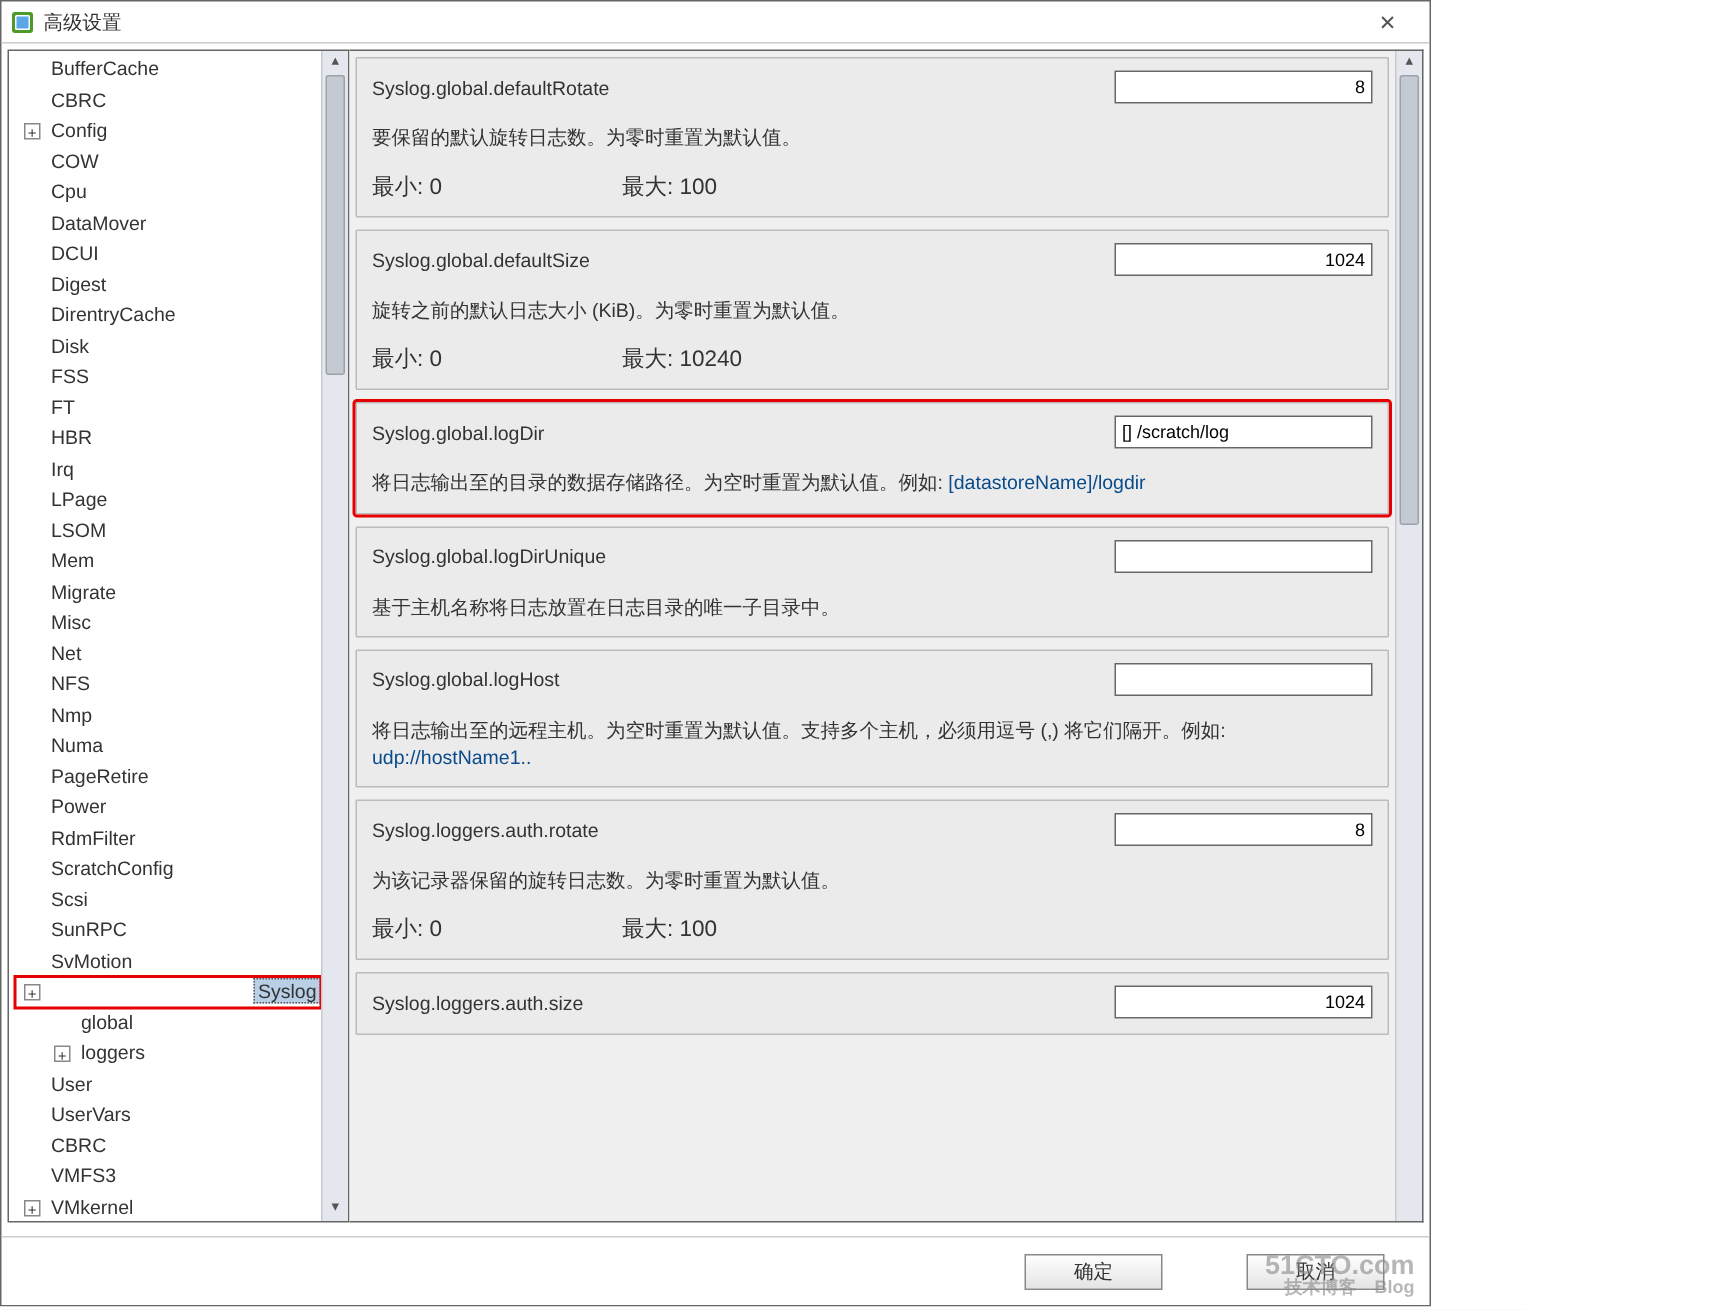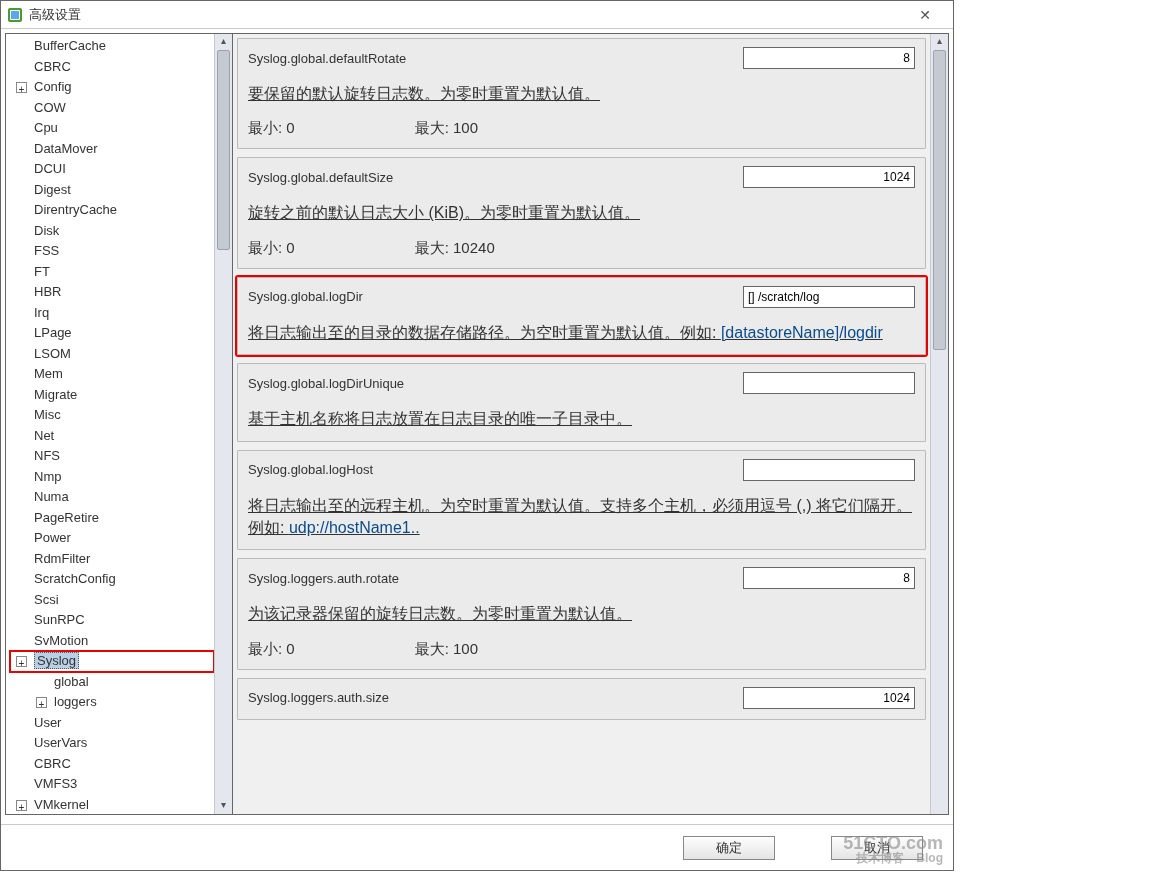--- a/index.html
+++ b/index.html
@@ -16,31 +16,31 @@
 .tree-scroll-up, .tree-scroll-down { height: 16px; text-align: center; line-height: 14px; color: #555; font-size: 10px; }
 .tree-thumb { background: #c5cad2; border: 1px solid #9da2aa; height: 200px; margin: 0 2px; border-radius: 2px; }
 .tree-item { height: 20.5px; line-height: 20.5px; font-size: 13px; color: #333; white-space: nowrap; position: relative; }
 .tree-item.lvl0 { padding-left: 24px; }
 .tree-item.lvl1 { padding-left: 44px; }
 .tree-item.expander::before { content: ""; position: absolute; left: 6px; top: 5px; width: 9px; height: 9px; border: 1px solid #888; background: #fff; }
 .tree-item.expander::after { position: absolute; left: 7px; top: 3px; width: 9px; text-align: center; font-size: 10px; color: #333; content: "+"; }
 .tree-item.expander1::before { content: ""; position: absolute; left: 26px; top: 5px; width: 9px; height: 9px; border: 1px solid #888; background: #fff; }
 .tree-item.expander1::after { position: absolute; left: 27px; top: 3px; width: 9px; text-align: center; font-size: 10px; color: #333; content: "+"; }
 .tree-item.selected span.label { background: #b8cfe5; border: 1px dotted #555; padding: 0 2px; }
-.tree-item.highlight { outline: 2px solid #e60000; outline-offset: -1px; }
+.tree-item.highlight { outline: 2px solid #e60000; outline-offset: -1px; text-align: right; }
 .content-panel { flex: 1; height: 100%; border: 1px solid #666; border-left: none; background: #f0f0f0; overflow: hidden; position: relative; display: flex; }
 .content-scroll-area { flex: 1; overflow: hidden; padding: 0; }
 .content-sb { width: 18px; background: #e4e8ee; border-left: 1px solid #c5c9cf; }
 .content-sb .tree-thumb { height: 300px; }
 .setting-block { background: #ebebeb; border: 1px solid #bbb; border-radius: 1px; margin: 4px 4px 8px 4px; padding: 8px 10px 10px 10px; }
 .setting-header { display: flex; align-items: center; justify-content: space-between; }
 .setting-title { font-size: 13px; color: #333; }
 .setting-input { width: 172px; height: 22px; border: 1px solid #666; background: #fff; padding: 0 4px; font-size: 12px; }
 .setting-input.right { text-align: right; }
-.setting-desc { margin-top: 14px; font-size: 16px; color: #333; line-height: 1.4; text-decoration: underline; }
+.setting-desc { margin-top: 14px; font-size: 13px; color: #333; line-height: 1.4; }
 .setting-desc .ex { color: #0a4b8c; }
 .setting-minmax { margin-top: 14px; display: flex; gap: 120px; font-size: 15px; color: #333; }
 .setting-block.hl { outline: 2px solid #e60000; outline-offset: 0; }
 .annot { position: absolute; left: 877px; top: 330px; width: 255px; font-size: 14px; color: #e60000; line-height: 1.6; background: transparent; }
 .buttons { position: absolute; left: 0; right: 0; bottom: 0; height: 46px; border-top: 1px solid #ccc; display: flex; align-items: center; justify-content: flex-end; padding-right: 30px; gap: 56px; margin-top: 48px; }
 .btn { width: 92px; height: 24px; border: 1px solid #888; background: linear-gradient(#fefefe,#e4e4e4); font-size: 13px; color: #333; cursor: pointer; }
 .watermark { position: absolute; right: 10px; bottom: 6px; font-family: Arial; color: #888; font-weight: bold; font-size: 18px; text-align: right; line-height: 1; opacity: 0.6; }
 .watermark .sub { font-size: 12px; }
 </style>
 </head>

